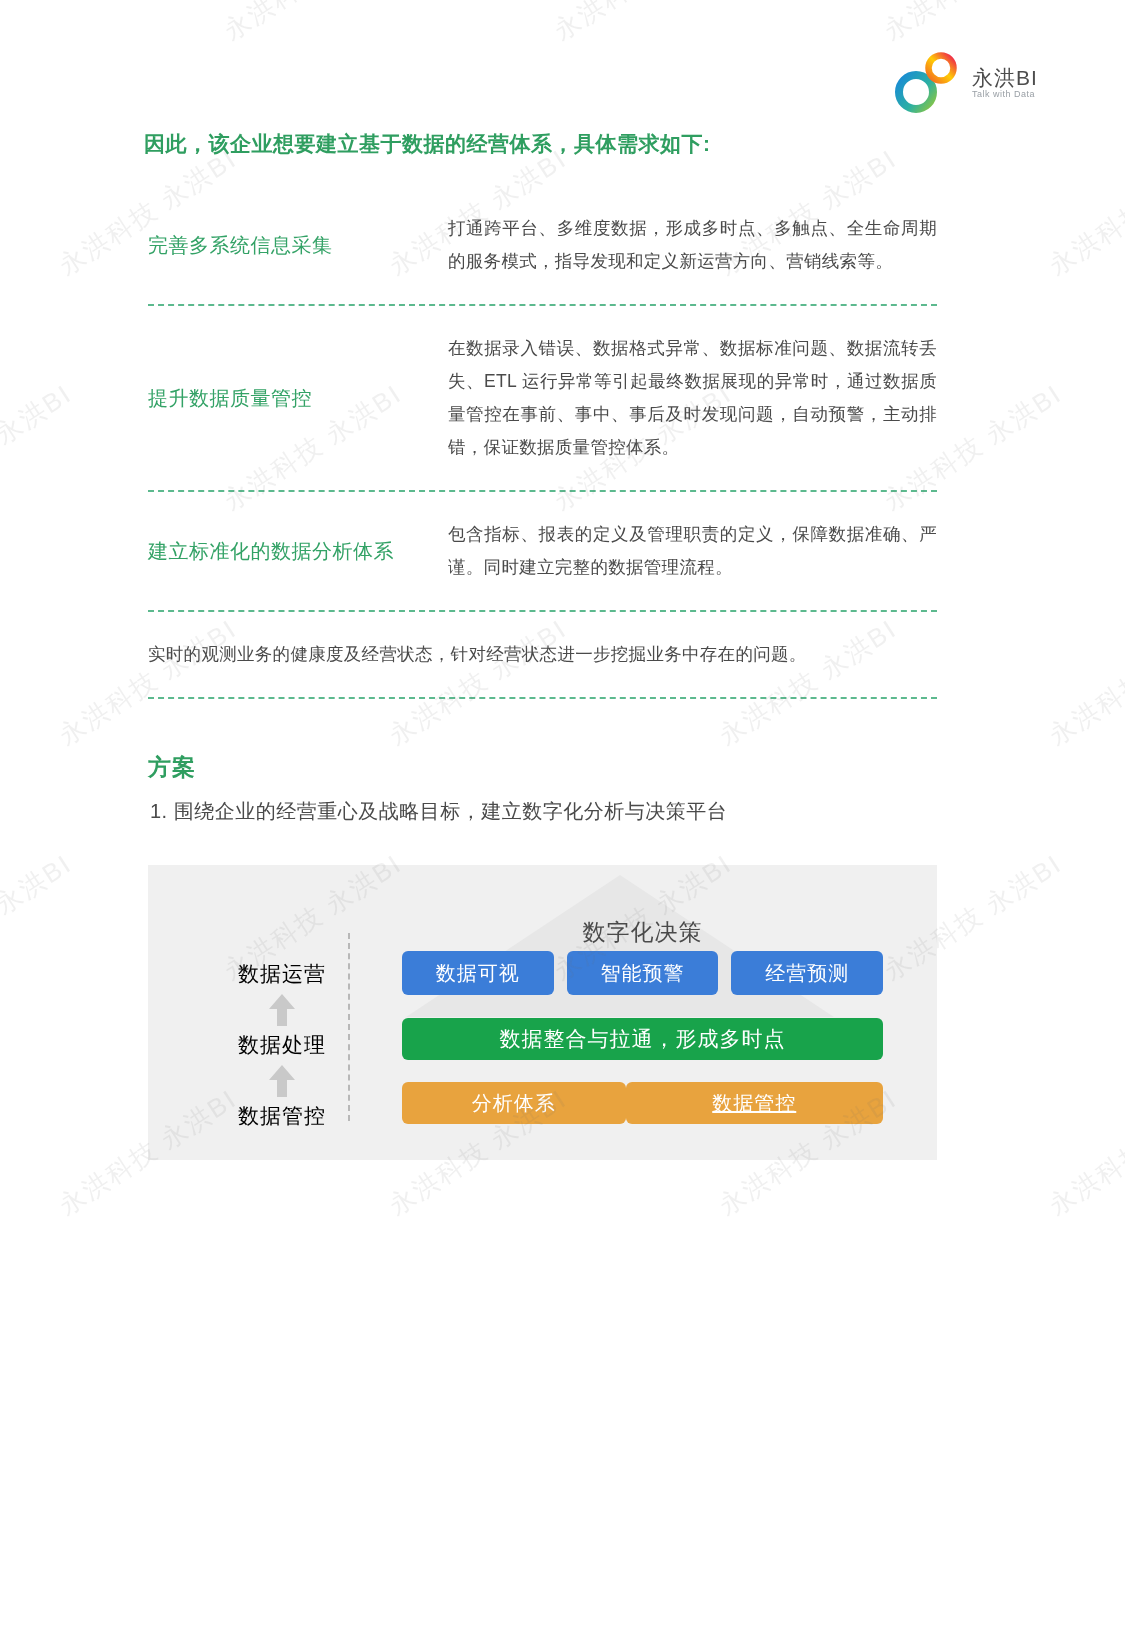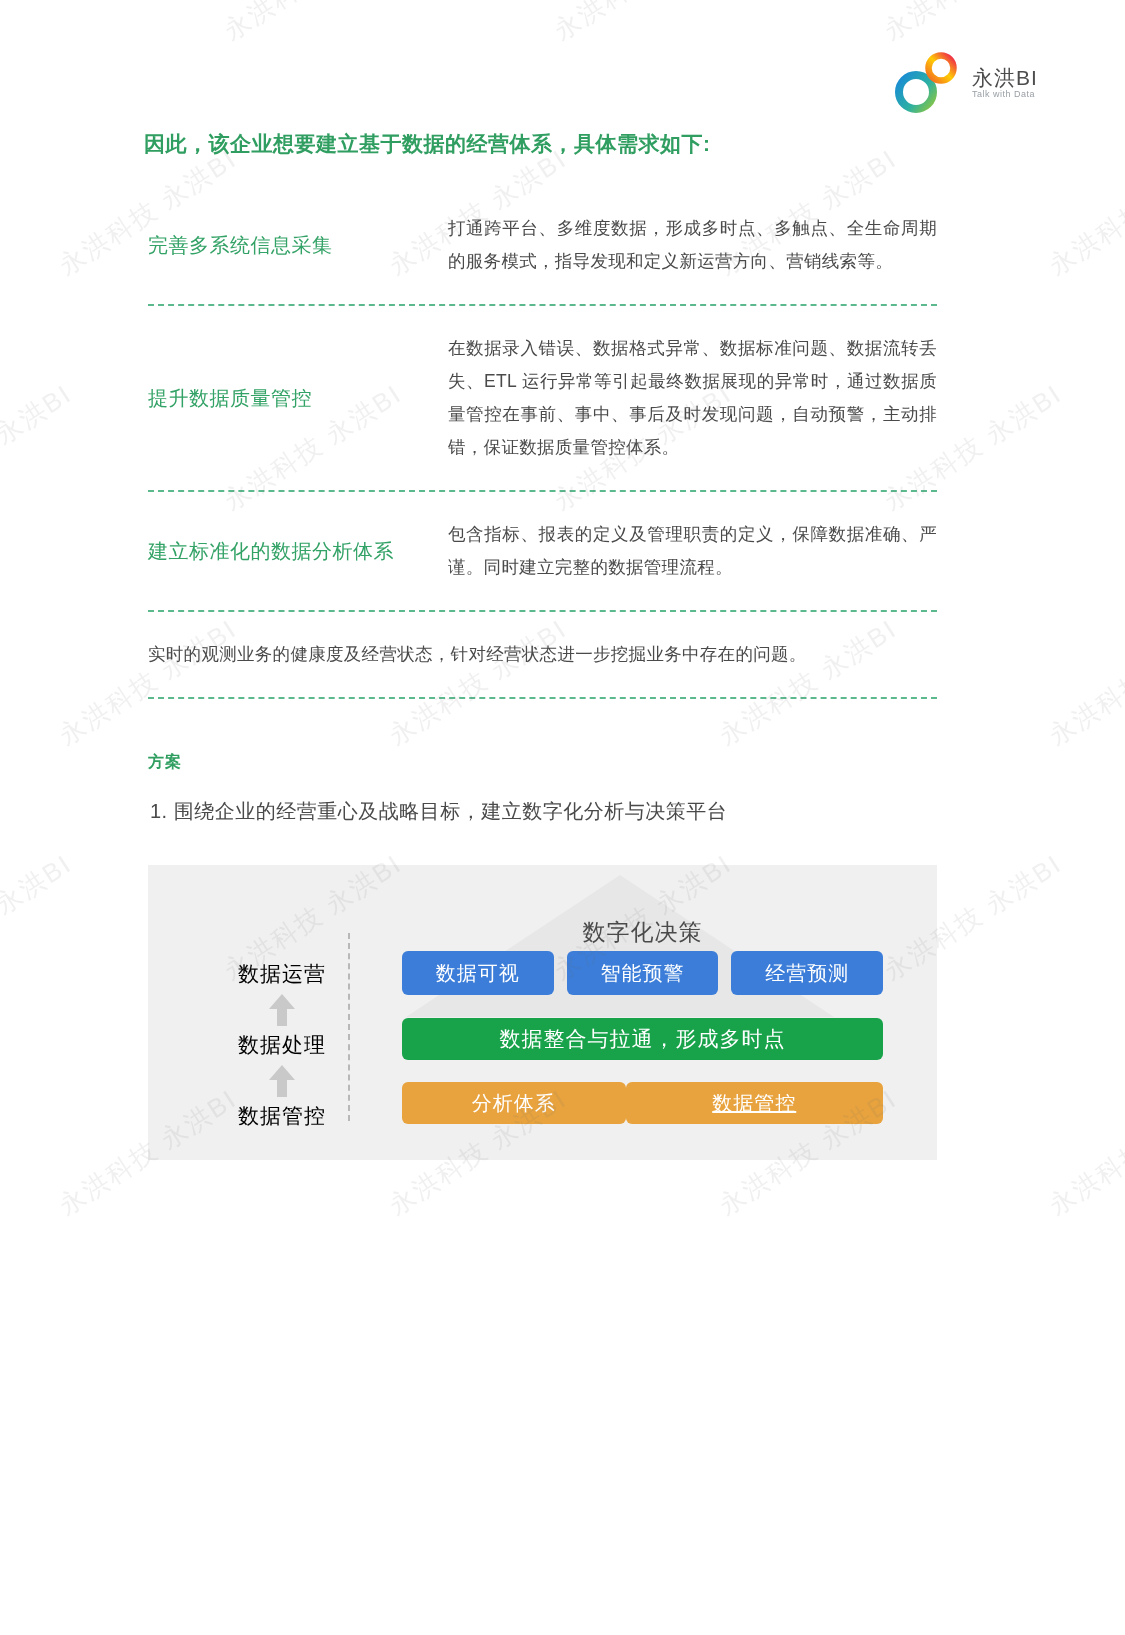--- a/index.html
+++ b/index.html
@@ -39,21 +39,21 @@
     font-size:20px;color:var(--label_green);letter-spacing:0.5px;
   }
   .req-desc{
     flex:1;
     font-size:17.5px;color:#4a4a4a;line-height:33px;letter-spacing:0.3px;
     text-align:justify;
   }
   
   .section-heading{
     position:absolute;left:148px;top:752px;
-    font-size:16px;color:var(--heading_green);font-weight:bold;letter-spacing:1px;
+    font-size:23px;color:var(--heading_green);font-weight:bold;letter-spacing:1px;
   }
   .solution-item{
     position:absolute;left:150px;top:798px;width:800px;
     font-size:20px;color:#4a4a4a;letter-spacing:0.5px;
   }
   
   .diagram{
     position:absolute;left:148px;top:865px;width:789px;height:295px;
     background:var(--panel);z-index:1;
   }

